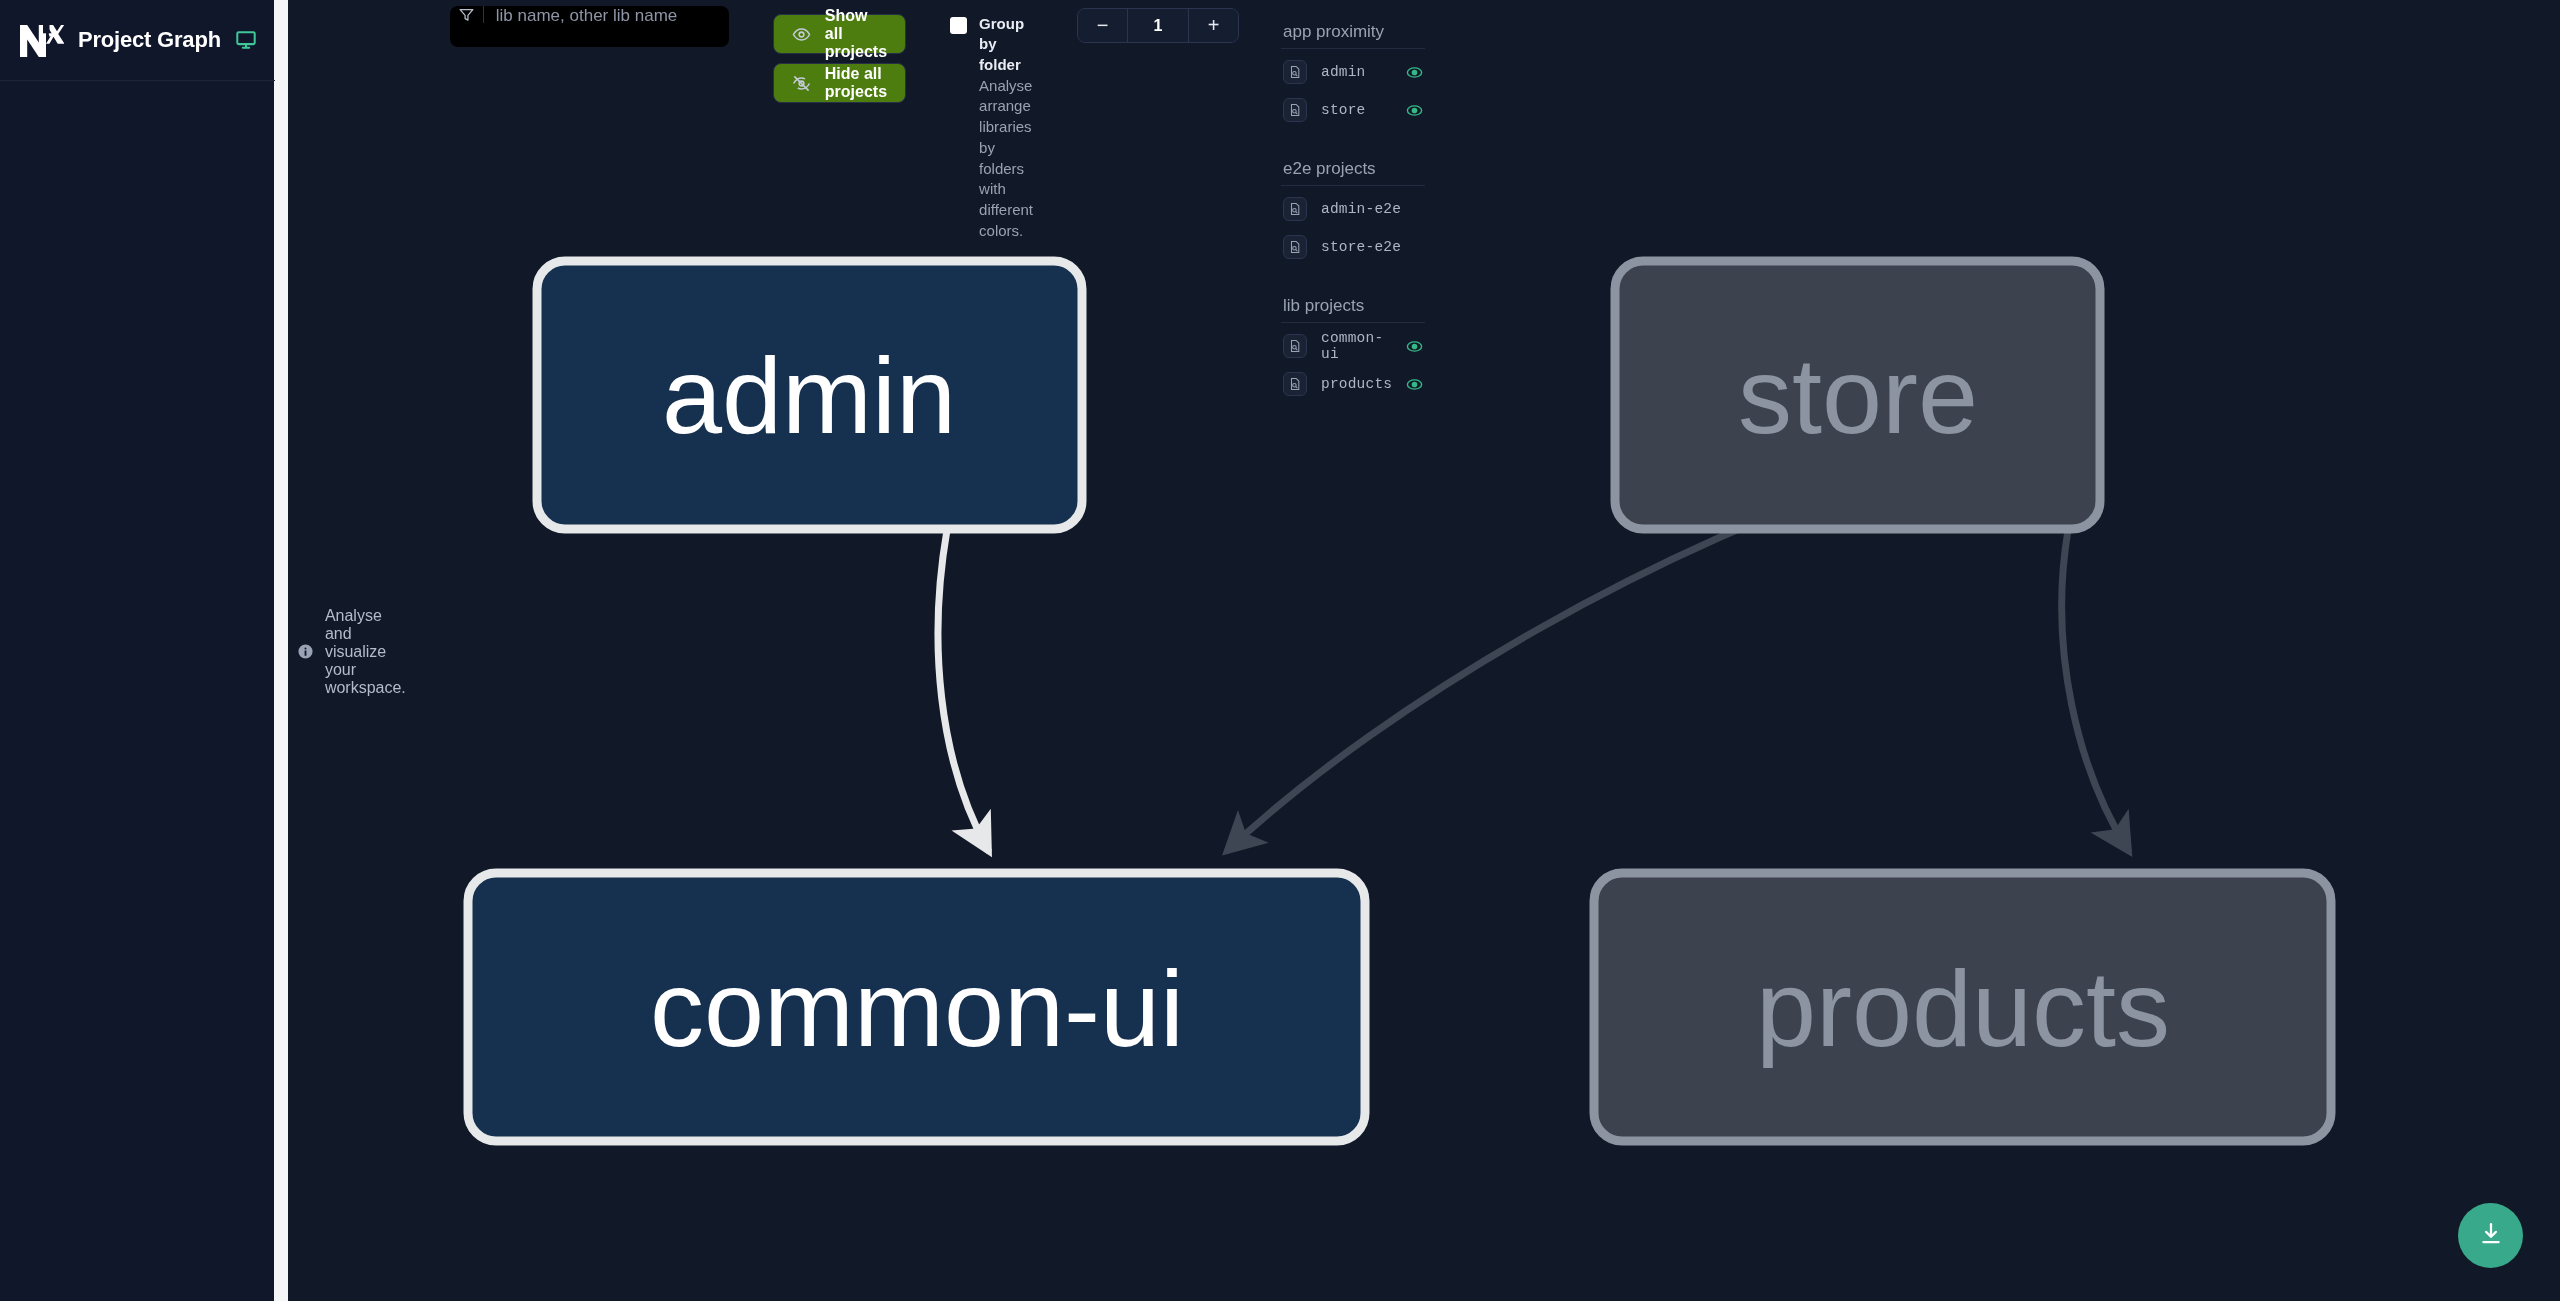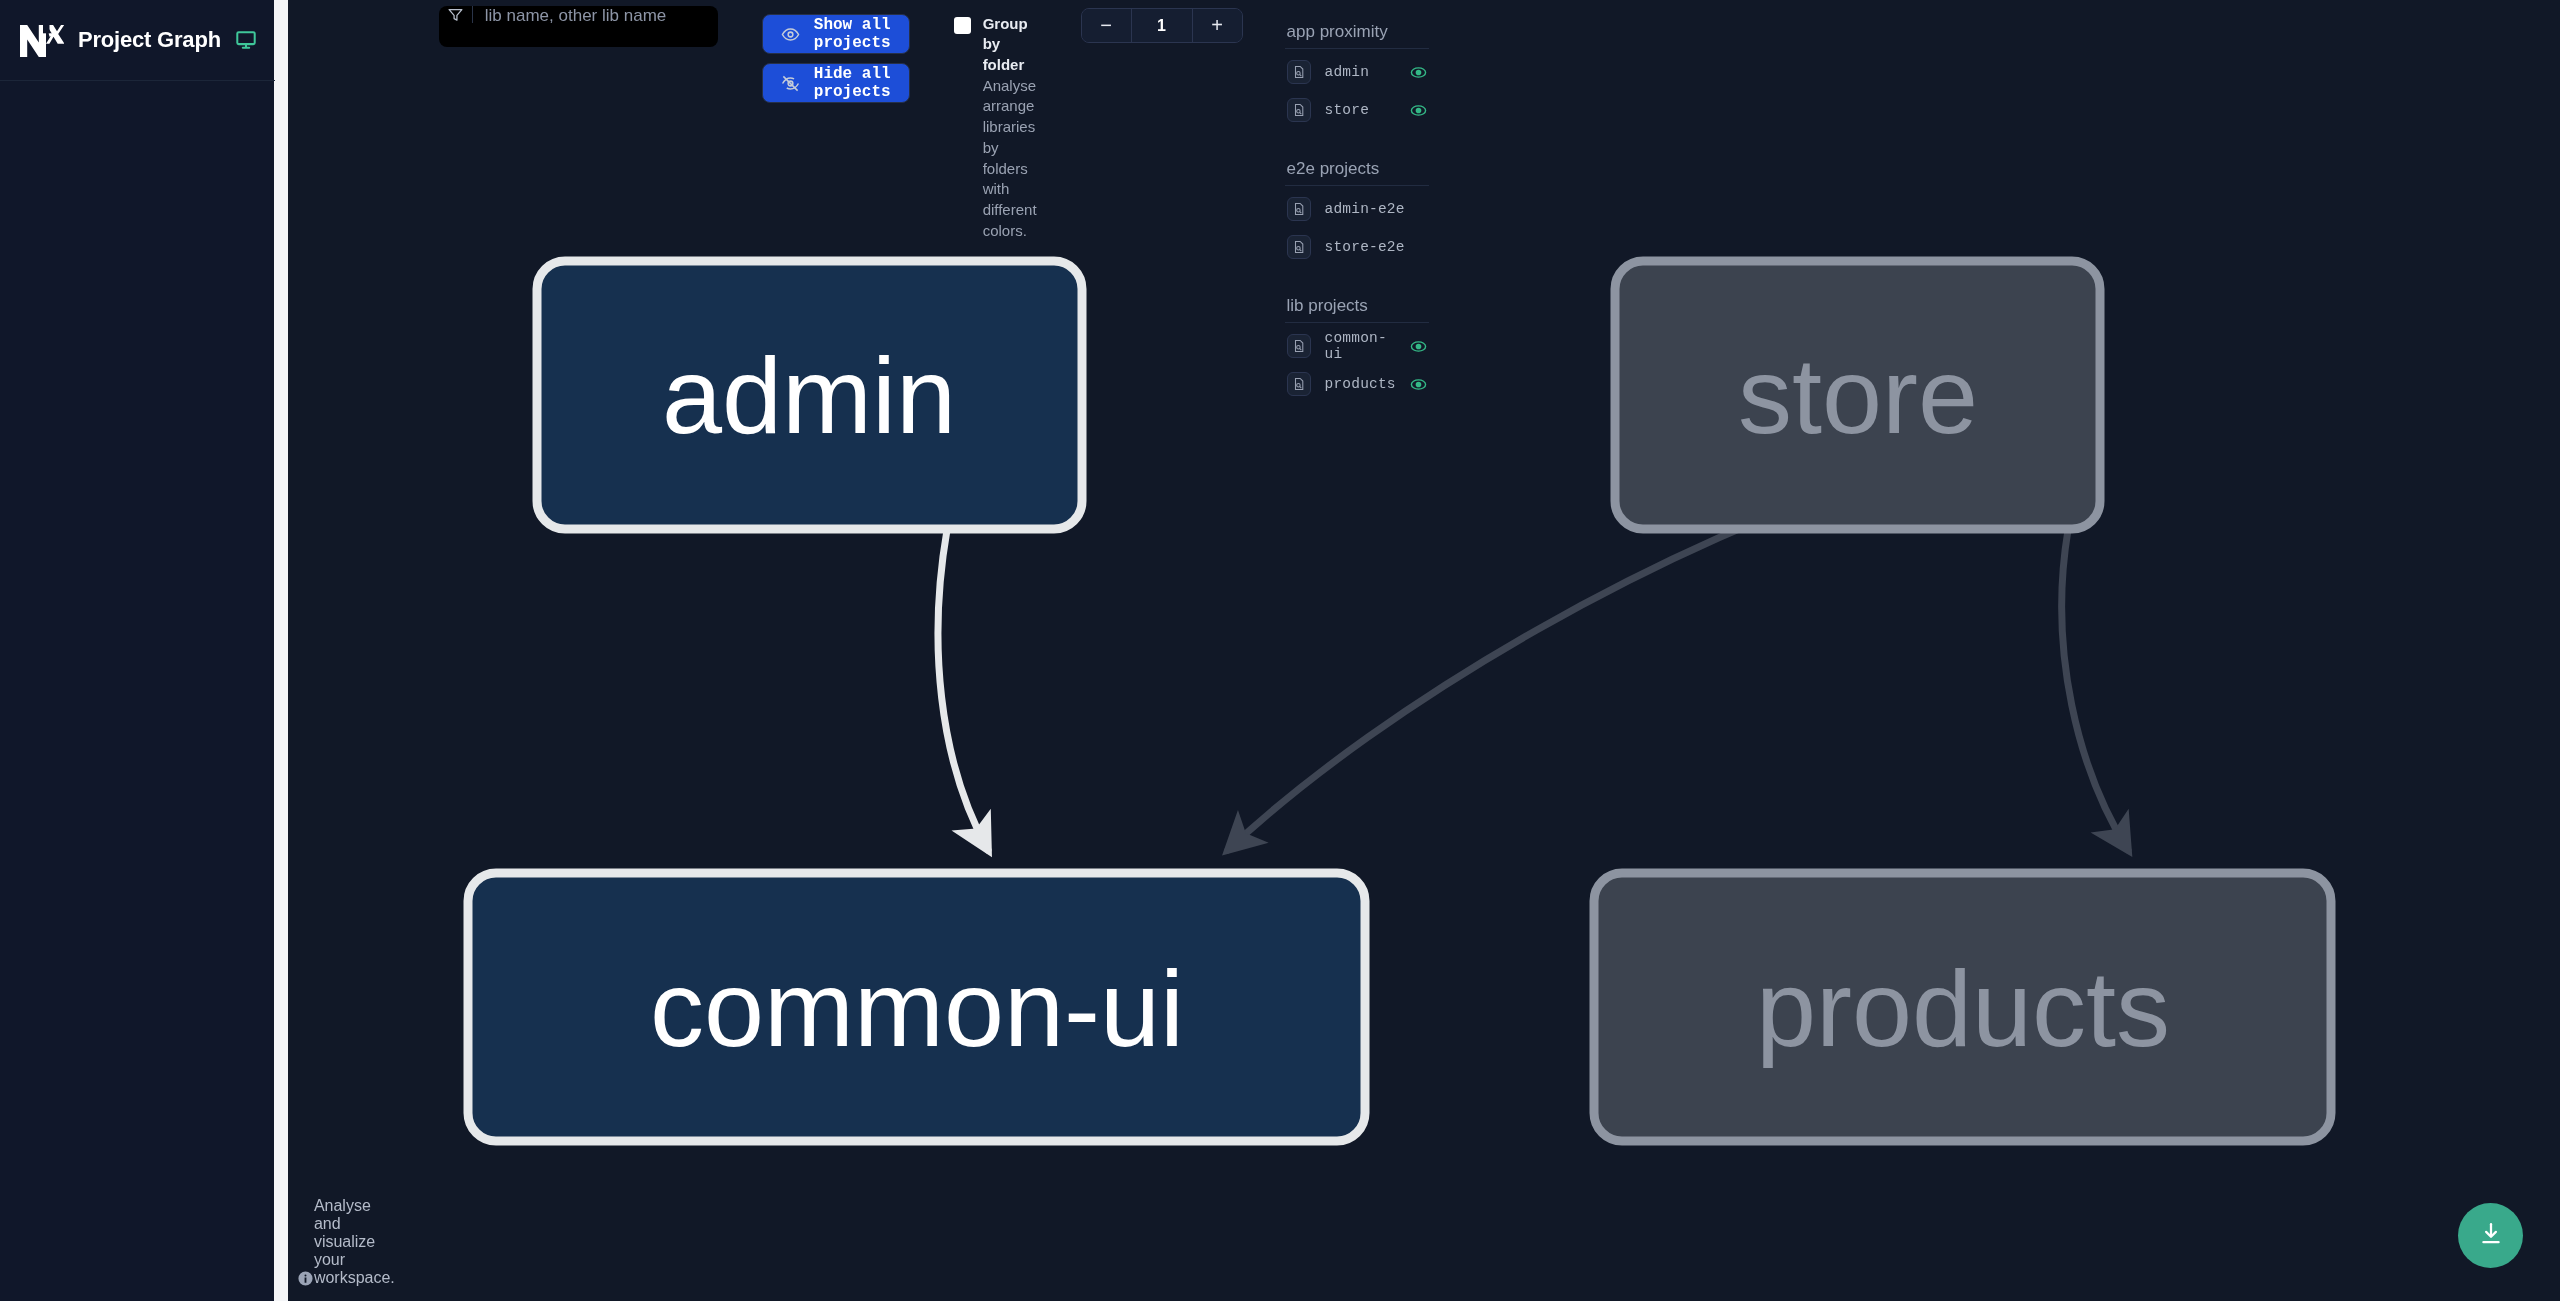--- a/index.html
+++ b/index.html
@@ -33,21 +33,21 @@
     gap: 14px;
   }
   .nx-logo { width: 46px; height: 38px; flex: 0 0 46px; }
   .brand-title {
     color: #ffffff; font-size: 22px; font-weight: bold;
     letter-spacing: -0.2px; white-space: nowrap;
   }
   .monitor-icon { width: 22px; height: 22px; color: #3fc79a; display:block; }
 
   .tagline-row {
-    display: flex; align-items: flex-end; gap: 0;
+    display: flex; align-items: center; gap: 11px;
     padding: 16px 22px 14px 22px;
   }
   .info-icon { width: 17px; height: 17px; flex: 0 0 17px; color: #9aa3b5; }
   .tagline-text { color: #b4bbc9; font-size: 16px; }
 
   .search-wrap { padding: 6px 22px 0 22px; }
   .search-box {
     display: flex; align-items: flex-start;
     background: #000000; border-radius: 8px;
     height: 41px; overflow: hidden;
@@ -73,23 +73,23 @@
   .cb.grey { background: #9aa2b1; }
   .cb.white { background: #ffffff; }
   .cb.green { background: #37b98a; }
   .cb svg { width: 14px; height: 14px; }
   .check-texts { flex: 1; }
   .check-title { color: #e9ecf2; font-size: 15px; font-weight: bold; line-height: 1.35; }
   .check-desc { color: #9aa2b2; font-size: 15px; line-height: 1.38; margin-top: 1px; }
 
   .btn-stack { padding: 14px 22px 0 22px; display: flex; flex-direction: column; gap: 9px; }
   .ghost-btn {
-    height: 40px; background: #1d4ed8; border: 1px solid #263049;
+    height: 40px; background: #4d7c0f; border: 1px solid #263049;
     border-radius: 8px; display: flex; align-items: center; gap: 14px;
-    padding: 0 18px; cursor: pointer; font-family: Liberation Mono, monospace;
+    padding: 0 18px; cursor: pointer;
   }
   .ghost-btn .bicon { width: 19px; height: 19px; color: #c5ccd9; flex: 0 0 19px; }
   .ghost-btn .blabel { color: #ffffff; font-size: 16px; font-weight: bold; }
 
   .stepper-wrap { display: flex; justify-content: center; padding: 8px 22px 0 22px; }
   .stepper {
     display: flex; border: 1px solid #2b3550; border-radius: 8px;
     overflow: hidden; height: 35px; background: #151e31;
   }
   .step-btn {

